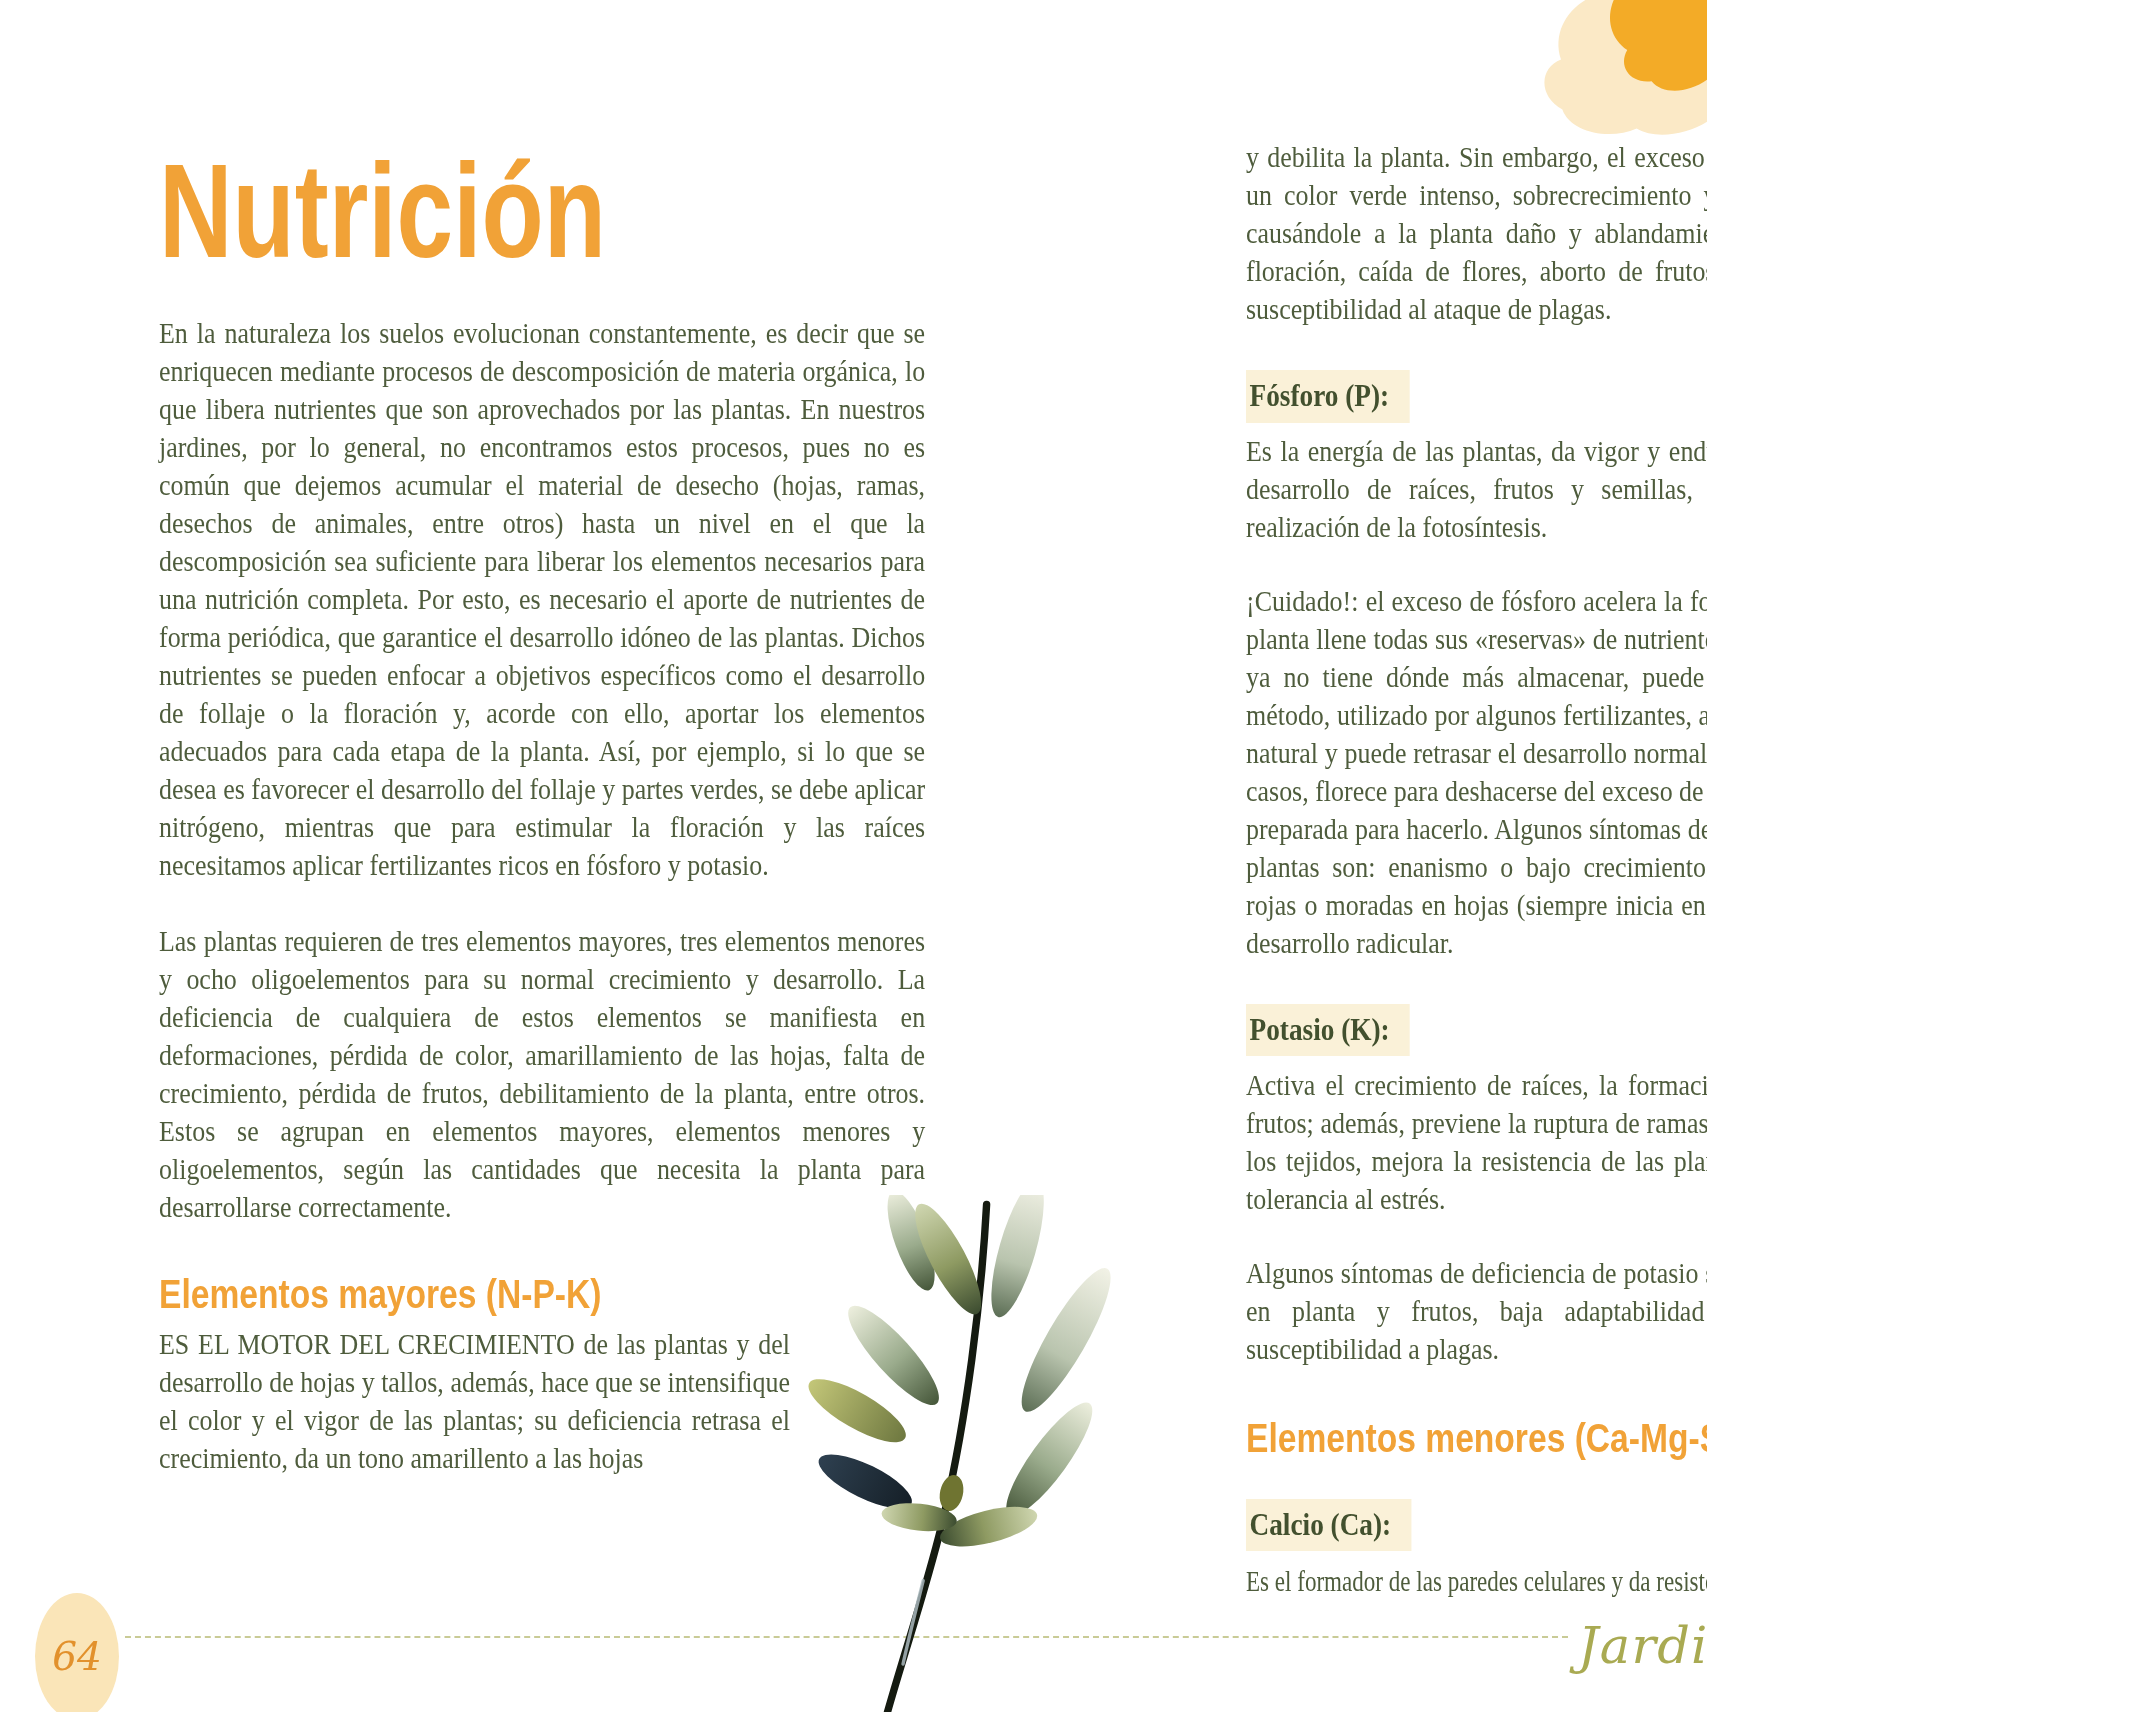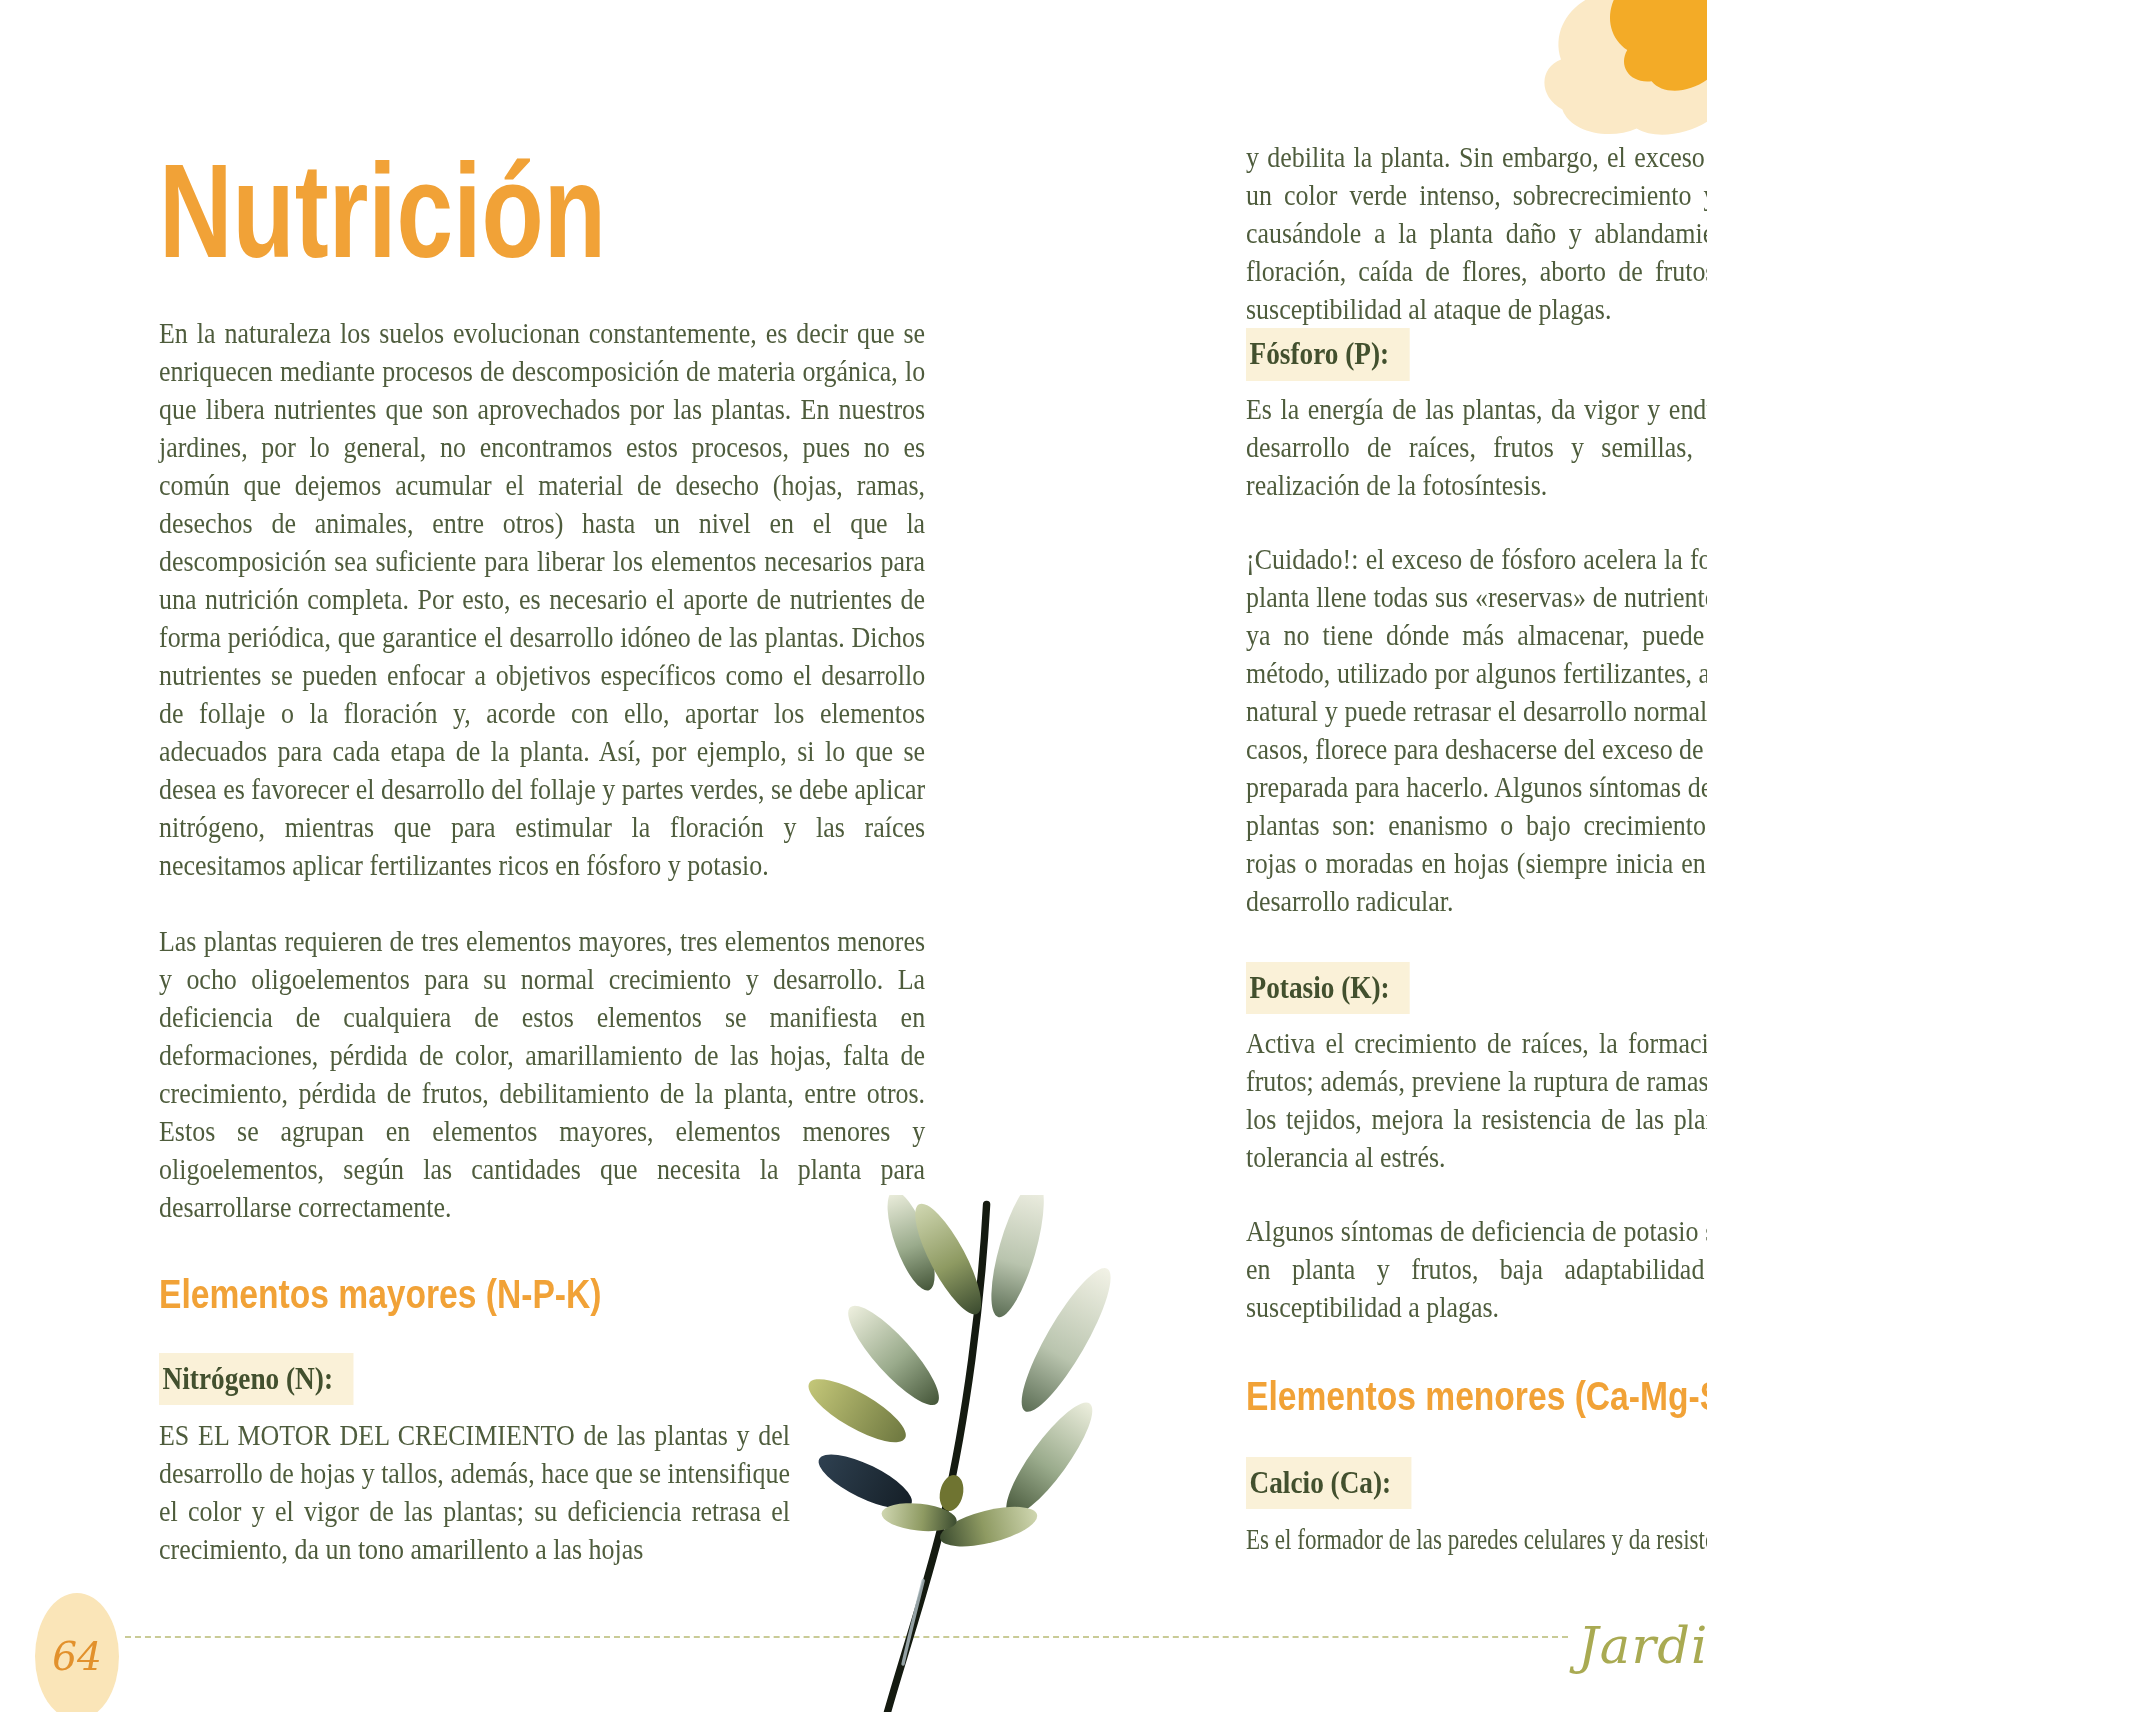--- a/index.html
+++ b/index.html
@@ -68,32 +68,29 @@
   <div class="col-left">
 
     <h1 class="page-title">Nutrición</h1>
 
     <p class="body-par" style="margin-top:34px">En la naturaleza los suelos evolucionan constantemente, es decir que se enriquecen mediante procesos de descomposición de materia orgánica, lo que libera nutrientes que son aprovechados por las plantas. En nuestros jardines, por lo general, no encontramos estos procesos, pues no es común que dejemos acumular el material de desecho (hojas, ramas, desechos de animales, entre otros) hasta un nivel en el que la descomposición sea suficiente para liberar los elementos necesarios para una nutrición completa. Por esto, es necesario el aporte de nutrientes de forma periódica, que garantice el desarrollo idóneo de las plantas. Dichos nutrientes se pueden enfocar a objetivos específicos como el desarrollo de follaje o la floración y, acorde con ello, aportar los elementos adecuados para cada etapa de la planta. Así, por ejemplo, si lo que se desea es favorecer el desarrollo del follaje y partes verdes, se debe aplicar nitrógeno, mientras que para estimular la floración y las raíces necesitamos aplicar fertilizantes ricos en fósforo y potasio.</p>
 
     <p class="body-par" style="margin-top:38px">Las plantas requieren de tres elementos mayores, tres elementos menores y ocho oligoelementos para su normal crecimiento y desarrollo. La deficiencia de cualquiera de estos elementos se manifiesta en deformaciones, pérdida de color, amarillamiento de las hojas, falta de crecimiento, pérdida de frutos, debilitamiento de la planta, entre otros.  Estos se agrupan en elementos mayores, elementos menores y oligoelementos, según las cantidades que necesita la planta para desarrollarse correctamente.</p>
 
     <h2 class="section-heading" style="margin-top:47px">Elementos mayores (N-P-K)</h2>
 
-    <div class="subhead-wrap" style="margin-top:38px">
-      <span class="subhead">Nitrógeno (N):</span>
-    </div>
 
     <p class="body-par narrow" style="margin-top:10.8px"><span>ES EL MOTOR DEL CRECIMIENTO</span><span> de las plantas y del desarrollo de hojas y tallos, además, hace que se intensifique el color y el vigor de las plantas; su deficiencia retrasa el crecimiento, da un tono amarillento a las hojas</span></p>
   </div>
 
   <div class="col-right">
 
     <p class="body-par">y debilita la planta. Sin embargo, el exceso de nitrógeno puede producir un color verde intenso, sobrecrecimiento y desarrollo de follaje, pero causándole a la planta daño y ablandamiento de tejidos, ausencia de floración, caída de flores, aborto de frutos, raíz pequeña, debilidad y susceptibilidad al ataque de plagas.</p>
 
-    <div class="subhead-wrap" style="">
+    <div class="subhead-wrap" style="margin-top:42px">
       <span class="subhead">Fósforo (P):</span>
     </div>
 
     <p class="body-par" style="margin-top:9.4px">Es la energía de las plantas, da vigor y endurece los tallos, promueve el desarrollo de raíces, frutos y semillas, además, de él depende la realización de la fotosíntesis.</p>
 
     <p class="body-par" style="margin-top:36px">¡Cuidado!: el exceso de fósforo acelera la fotosíntesis, lo que hace que la planta llene todas sus «reservas» de nutrientes, por esto, una vez la planta ya no tiene dónde más almacenar, puede provocar la floración. Este método, utilizado por algunos  fertilizantes, aunque funciona, no es el más natural y puede retrasar el desarrollo normal de la planta, la cual, en estos casos, florece para deshacerse del exceso de azúcares, más no porque esté preparada para hacerlo. Algunos síntomas de deficiencia de fósforo en las plantas son: enanismo o bajo crecimiento, baja floración, tonalidades rojas o moradas en hojas (siempre inicia en las hojas más viejas) y poco desarrollo radicular.</p>
 
     <div class="subhead-wrap" style="margin-top:42px">
       <span class="subhead">Potasio (K):</span>
     </div>

